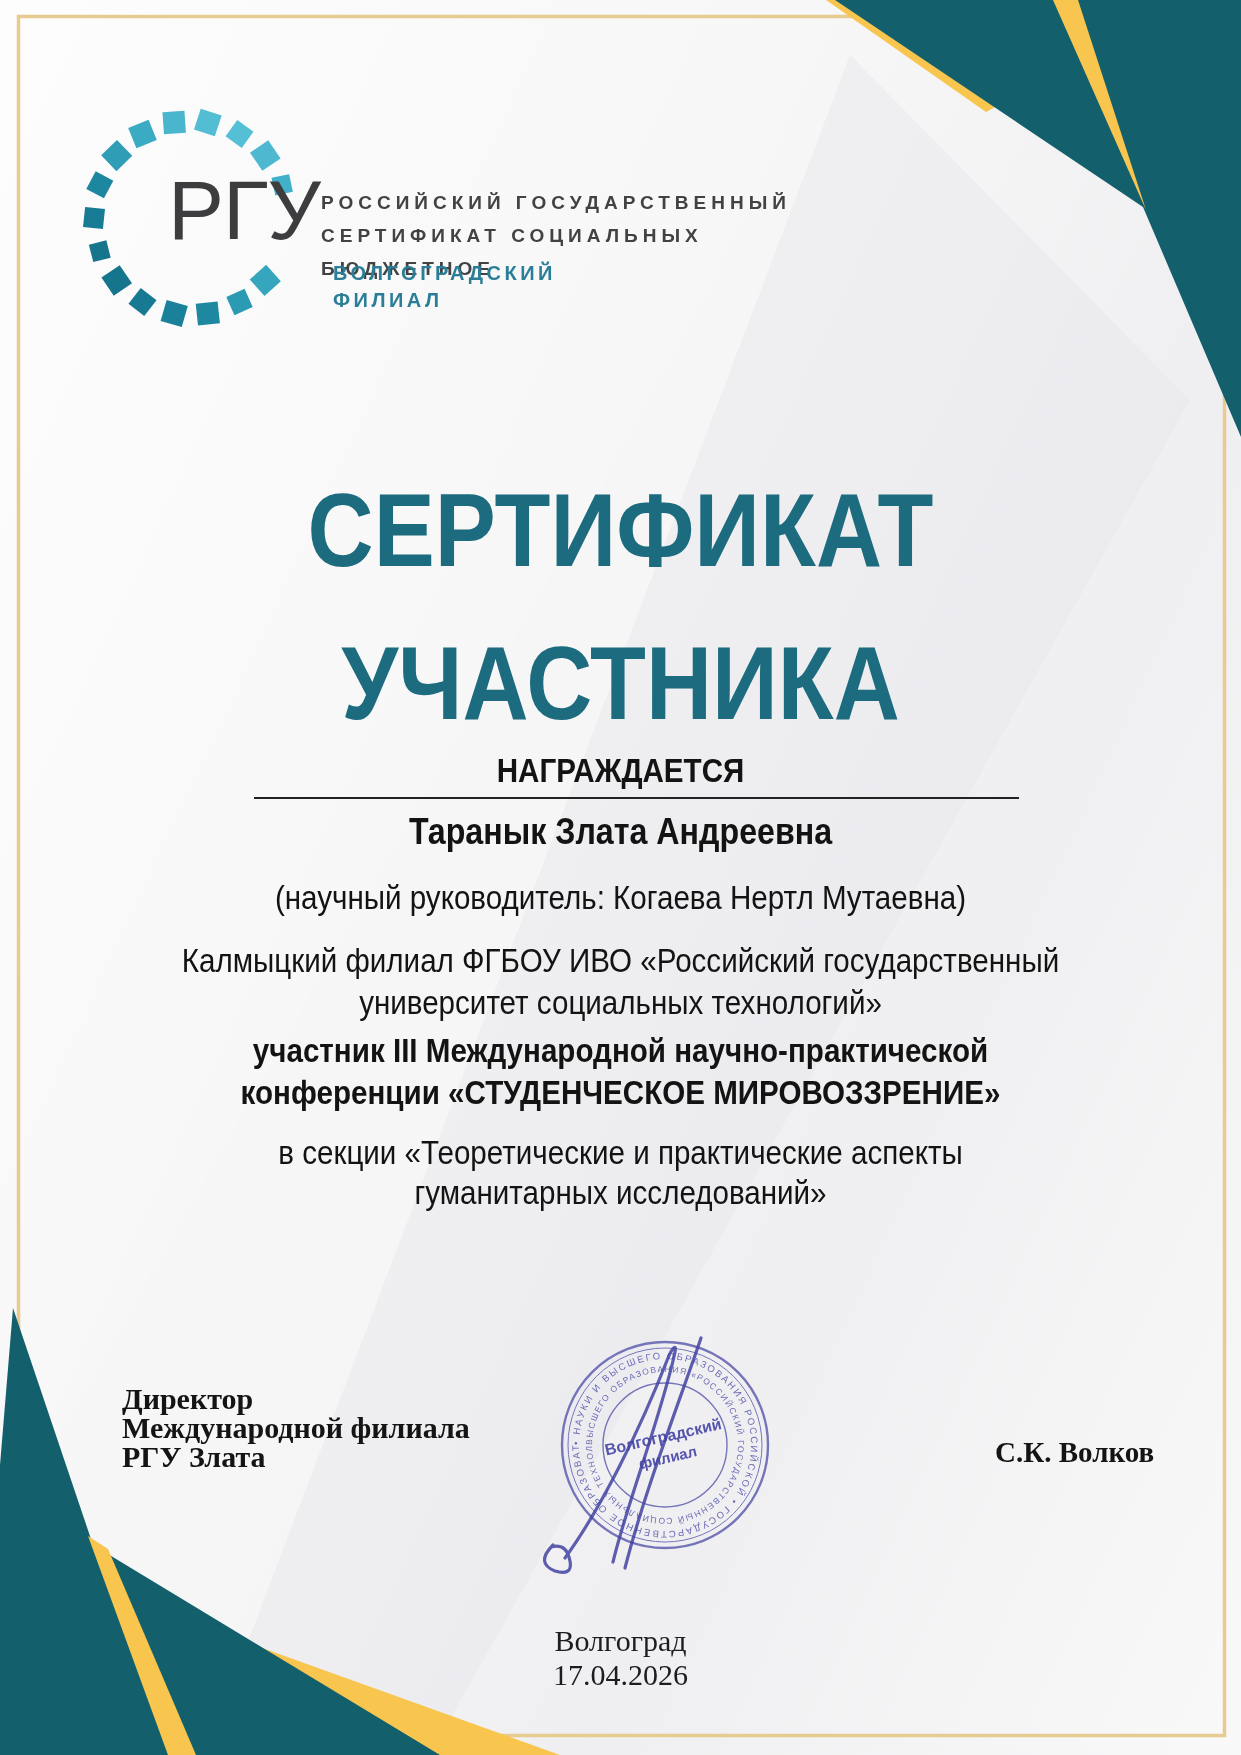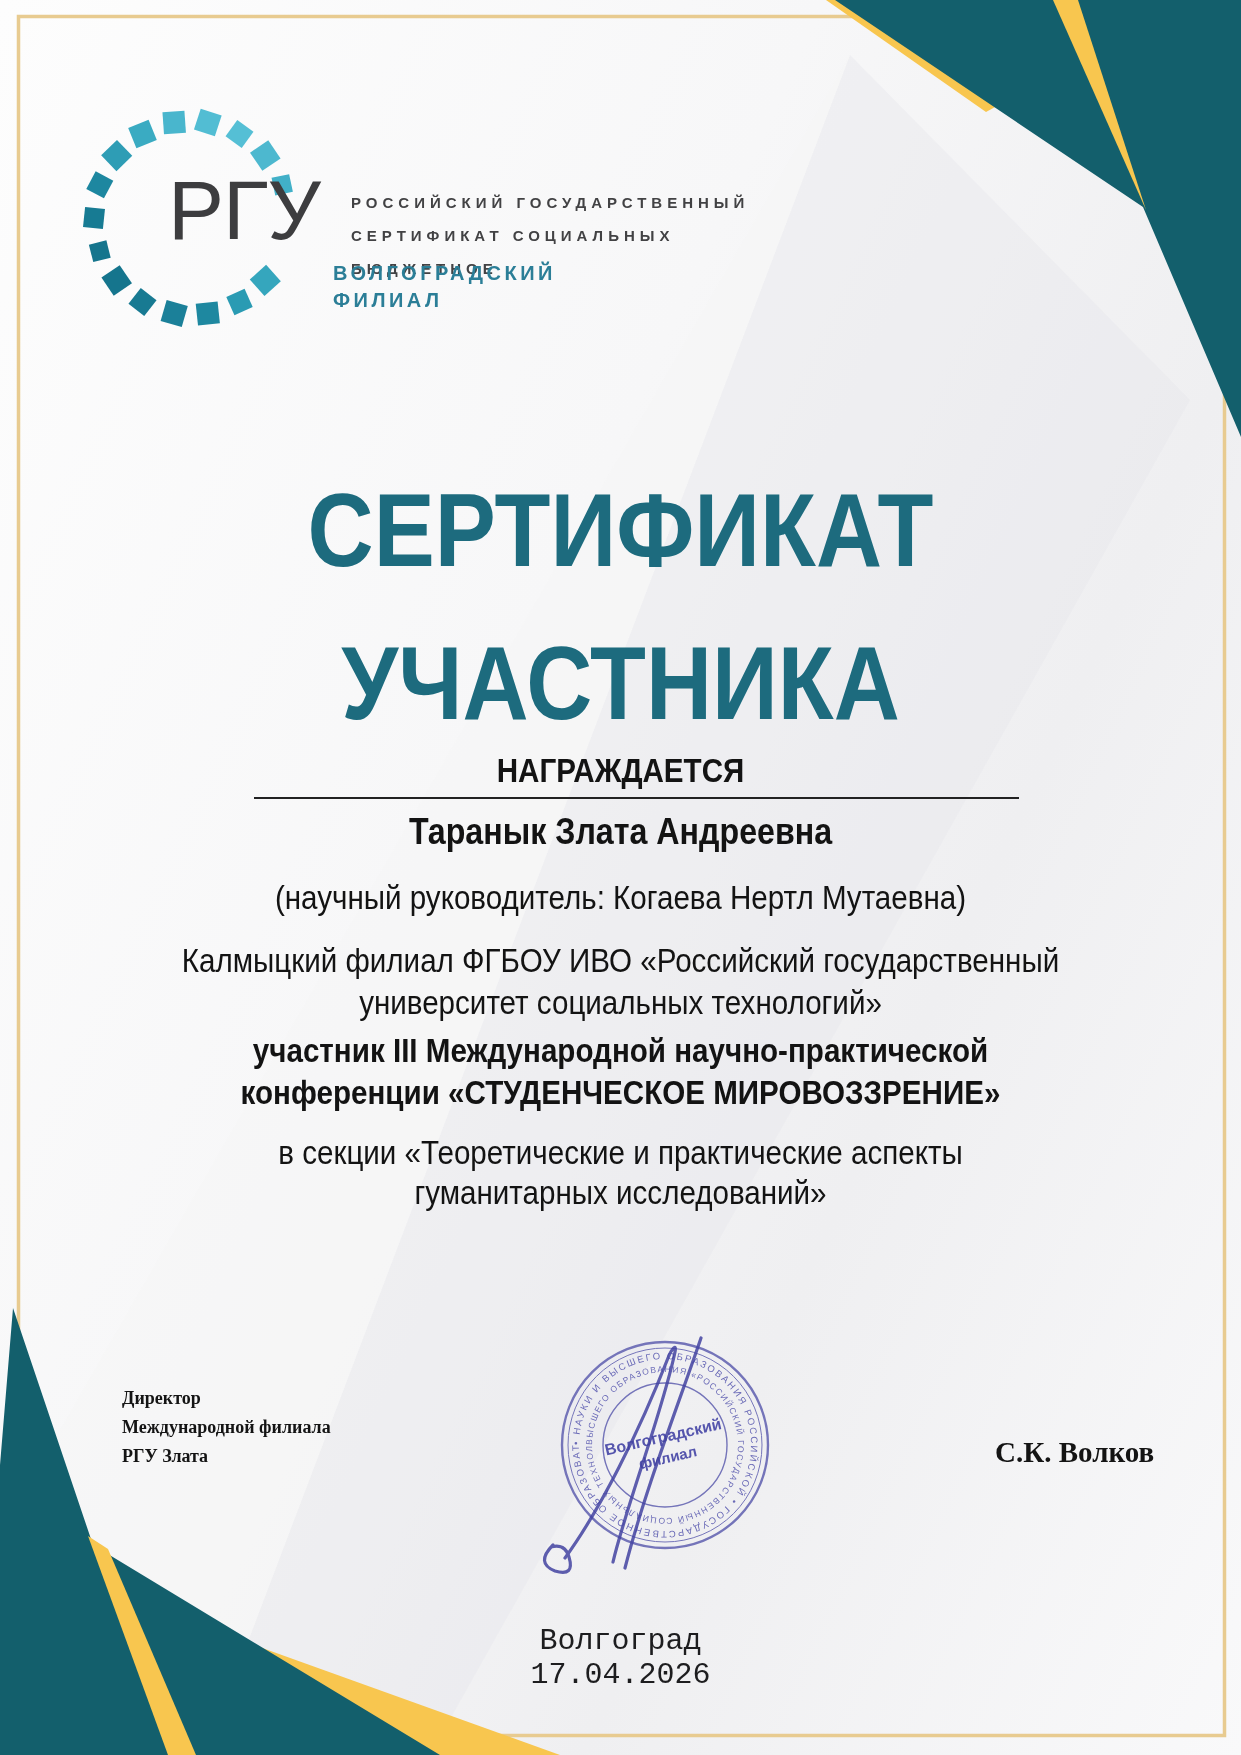--- a/index.html
+++ b/index.html
@@ -4,39 +4,39 @@
 <style>
   html,body{margin:0;padding:0;background:#fff;}
   .page{position:relative;width:1241px;height:1755px;overflow:hidden;
         background:linear-gradient(115deg,#fdfdfd 0%,#f7f7f8 40%,#efeff1 68%,#f9f9fa 100%);
         font-family:"Liberation Sans",sans-serif;color:#111;}
   .decor{position:absolute;left:0;top:0;width:1241px;height:1755px;pointer-events:none;}
   
   .logo-ring{position:absolute;left:80px;top:107px;width:222px;height:222px;}
   .logo-abbr{position:absolute;left:168px;top:168px;width:200px;font-size:84px;font-weight:normal;
              color:#3d3d3f;letter-spacing:-1px;line-height:1;}
-  .org-name{position:absolute;left:351px;top:186px;font-size:15px;font-weight:bold;color:#424244;
+  .org-name{position:absolute;left:321px;top:186px;font-size:19px;font-weight:bold;color:#424244;
             letter-spacing:5px;line-height:33px;white-space:nowrap;}
   .org-branch{position:absolute;left:333px;top:260px;font-size:20px;font-weight:bold;color:#2b7e97;
               letter-spacing:3.5px;line-height:27px;white-space:nowrap;}
   
   .cline{position:absolute;left:0;right:0;text-align:center;transform:scaleX(.87);
          font-size:34px;line-height:1.1;color:#131313;white-space:nowrap;}
   .bold{font-weight:bold;}
   .title-line{position:absolute;left:0;right:0;text-align:center;transform:scaleX(.88);
               font-weight:bold;color:#1d6b7e;font-size:104px;line-height:1;white-space:nowrap;}
   .rule{position:absolute;left:254px;top:797px;width:765px;border-top:2px solid #222;}
   
   .director{position:absolute;left:122px;top:1384px;font-family:"Liberation Serif",serif;
-            font-weight:bold;font-size:18px;line-height:29px;color:#141414;}
+            font-weight:bold;font-size:30px;line-height:29px;color:#141414;}
   .signer{position:absolute;left:956px;top:1436px;font-family:"Liberation Serif",serif;
           font-weight:bold;font-size:29px;color:#141414;white-space:nowrap;margin-left:39px;}
   .stamp{position:absolute;left:505px;top:1320px;width:280px;height:290px;opacity:.92;}
   .footer{position:absolute;left:0;right:0;top:1624px;text-align:center;
-          font-family:Liberation Mono, monospace;font-size:30px;line-height:34px;color:#1d1d1f;}
+          font-family:Liberation Serif, serif;font-size:30px;line-height:34px;color:#1d1d1f;}
 </style>
 </head>
 <body>
 
 <div class="page">
 
   <svg class="decor" viewBox="0 0 1241 1755">
 
     <polygon points="850,55 1190,400 430,1755 205,1755" fill="#e7e7ea" opacity="0.40"></polygon>
     <polygon points="850,55 205,1755 60,1755 60,1430" fill="#f5f5f6" opacity="0.55"></polygon>

